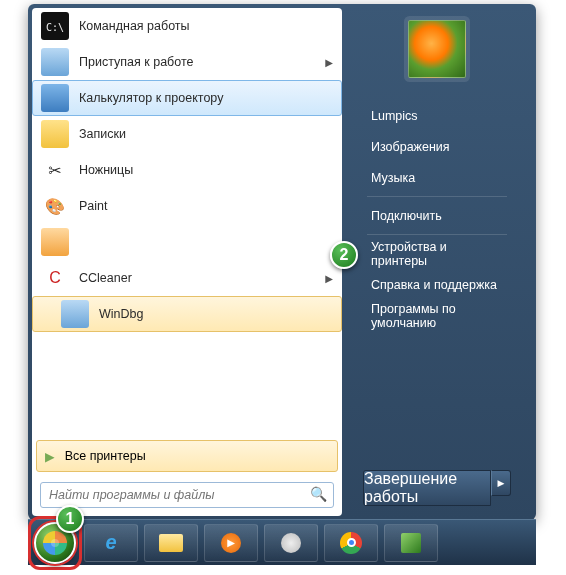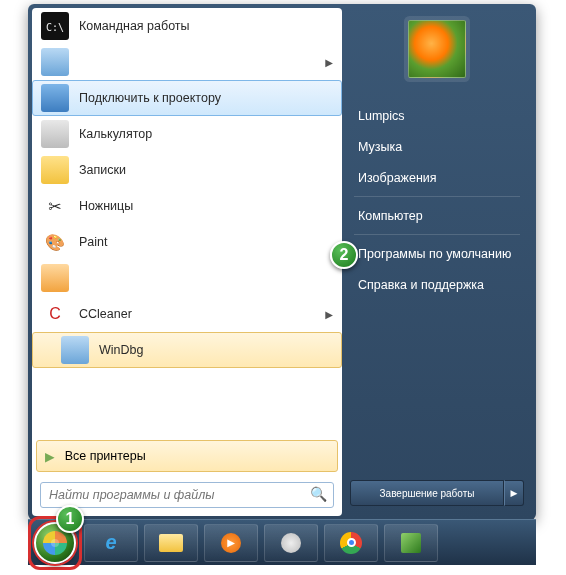--- a/index.html
+++ b/index.html
@@ -14,27 +14,27 @@
 .prog-item.sel2 { background: linear-gradient(#fff5dc,#ffe9b3); border: 1px solid #e6c169; border-radius: 3px; padding-left: 28px; }
 .prog-item .arrow { margin-left: auto; font-size: 10px; color: #555; }
 .prog-icon { width: 28px; height: 28px; border-radius: 3px; display:flex; align-items:center; justify-content:center; flex:0 0 28px; font-size:16px;}
 
 .all-programs { display:flex; align-items:center; height:32px; font-size:12.5px; padding:0 8px; background: linear-gradient(#fff5dc,#ffe9b3); border:1px solid #e6c169; border-radius:3px; margin:4px; gap:10px;}
 .search-wrap { padding:6px 8px 8px; }
 .search { width:100%; height:26px; border:1px solid #9cb9d8; border-radius:3px; padding:0 26px 0 8px; font-size:12.5px; font-style:italic; color:#888; background:#fff; }
 .search-wrap { position:relative; }
 .search-ico { position:absolute; right:14px; top:10px; color:#4a6e9c; font-size:14px; }
 
-.right-pane { flex:1; display:flex; flex-direction:column; padding:6px 4px; }
+.right-pane { flex:1; display:flex; flex-direction:column; padding:6px 17px; }
 .avatar { width:58px; height:58px; margin:6px auto 22px; border:1px solid rgba(255,255,255,.35); background: radial-gradient(circle at 40% 40%, #ffb347 0%, #ff7a00 35%, #5a9e2f 55%, #306918 100%); border-radius:2px; box-shadow:0 0 0 4px rgba(255,255,255,.1);}
 .right-item { height:31px; display:flex; align-items:center; padding:0 12px; font-size:12.5px; color:#fff; cursor:pointer; border-radius:3px;}
 .right-sep { height:1px; background:rgba(255,255,255,.15); margin:3px 8px;}
 .right-item.highlight { outline:3px solid #d83030; outline-offset:-1px; border-radius:6px; box-shadow:0 0 0 1px #fff inset;}
 .shutdown-row { margin-top:auto; display:flex; gap:0; padding:4px;}
-.shut-btn { flex:1; height:26px; background:linear-gradient(#4a6a8c,#2f4762); border:1px solid #1d2d40; color:#fff; font-size:10px; border-radius:3px 0 0 3px; display:flex; align-items:center; justify-content:center; cursor:pointer;}
+.shut-btn { flex:1; height:36px; background:linear-gradient(#4a6a8c,#2f4762); border:1px solid #1d2d40; color:#fff; font-size:16px; border-radius:3px 0 0 3px; display:flex; align-items:center; justify-content:center; cursor:pointer;}
 .shut-arrow { width:20px; height:26px; background:linear-gradient(#4a6a8c,#2f4762); border:1px solid #1d2d40; border-left:1px solid #5b7a9a; color:#fff; border-radius:0 3px 3px 0; display:flex; align-items:center; justify-content:center; cursor:pointer; font-size:9px;}
 
 .taskbar { position:absolute; left:28px; bottom:10px; width:508px; height:46px; background:linear-gradient(#3a5876,#1f3248); border-top:1px solid #5a7894; display:flex; align-items:center; padding:0 4px; gap:6px;}
 .orb { width:42px; height:42px; border-radius:50%; background:radial-gradient(circle at 35% 30%,#8fd06a,#2e7a1e 60%,#0c3a06); border:2px solid #fff; box-shadow:0 0 0 2px #d83030, 0 2px 4px rgba(0,0,0,.5); position:relative; cursor:pointer;}
 .orb::before{content:"";position:absolute;inset:7px;background:conic-gradient(#e84 0 25%,#3b8 0 50%,#49e 0 75%,#ec3 0);border-radius:50%;filter:blur(.5px);}
 .orb::after{content:"";position:absolute;inset:15px;background:#fff;border-radius:50%;opacity:.25;}
 .tb-btn { width:54px; height:38px; background:linear-gradient(rgba(255,255,255,.12),rgba(255,255,255,.02)); border:1px solid rgba(255,255,255,.15); border-radius:3px; display:flex; align-items:center; justify-content:center; cursor:pointer; font-size:20px;}
 
 .marker { position:absolute; width:28px; height:28px; border-radius:50%; background:radial-gradient(circle at 35% 30%,#5abf5a,#1b7a1b); border:2px solid #fff; box-shadow:0 2px 4px rgba(0,0,0,.5); color:#fff; font-weight:bold; font-size:16px; display:flex; align-items:center; justify-content:center; z-index:50;}
 .m1 { left:56px; bottom:42px;}
@@ -58,29 +58,26 @@
 
 <div class="startmenu">
   <div class="left-pane">
     <div class="prog-list" id="prog-list">
         <div class="prog-item">
           <span class="prog-icon i-cmd">C:\</span>
           <span>Командная работы</span>
         </div>
         <div class="prog-item">
           <span class="prog-icon i-start"></span>
+          <span>Приступая к работе</span>
           <span class="arrow">▶</span>
         </div>
         <div class="prog-item sel">
           <span class="prog-icon i-proj"></span>
-          <span>Подключить к проектору</span>
-        </div>
-        <div class="prog-item">
-          <span class="prog-icon i-calc"></span>
-          <span>Калькулятор</span>
+          <span>Калькулятор к проектору</span>
         </div>
         <div class="prog-item">
           <span class="prog-icon i-note"></span>
           <span>Записки</span>
         </div>
         <div class="prog-item">
           <span class="prog-icon i-snip">✂</span>
           <span>Ножницы</span>
         </div>
         <div class="prog-item">
@@ -106,27 +103,28 @@
     </div>
     <div class="search-wrap">
       <input class="search" placeholder="Найти программы и файлы" style="">
       <span class="search-ico">🔍</span>
     </div>
   </div>
   <div class="right-pane">
     <div class="avatar"></div>
     <div id="right-list">
         <div class="right-item">Lumpics</div>
+        <div class="right-item">Изображения</div>
         <div class="right-item">Музыка</div>
-        <div class="right-item">Изображения</div>
         <div class="right-sep"></div>
-        <div class="right-item">Компьютер</div>
+        <div class="right-item">Подключить</div>
         <div class="right-sep"></div>
+        <div class="right-item">Устройства и принтеры</div>
+        <div class="right-item">Справка и поддержка</div>
         <div class="right-item">Программы по умолчанию</div>
-        <div class="right-item">Справка и поддержка</div>
       </div>
     <div class="shutdown-row">
       <div class="shut-btn">
           <span>Завершение работы</span>
         </div>
       <div class="shut-arrow">▶</div>
     </div>
   </div>
 </div>
 

